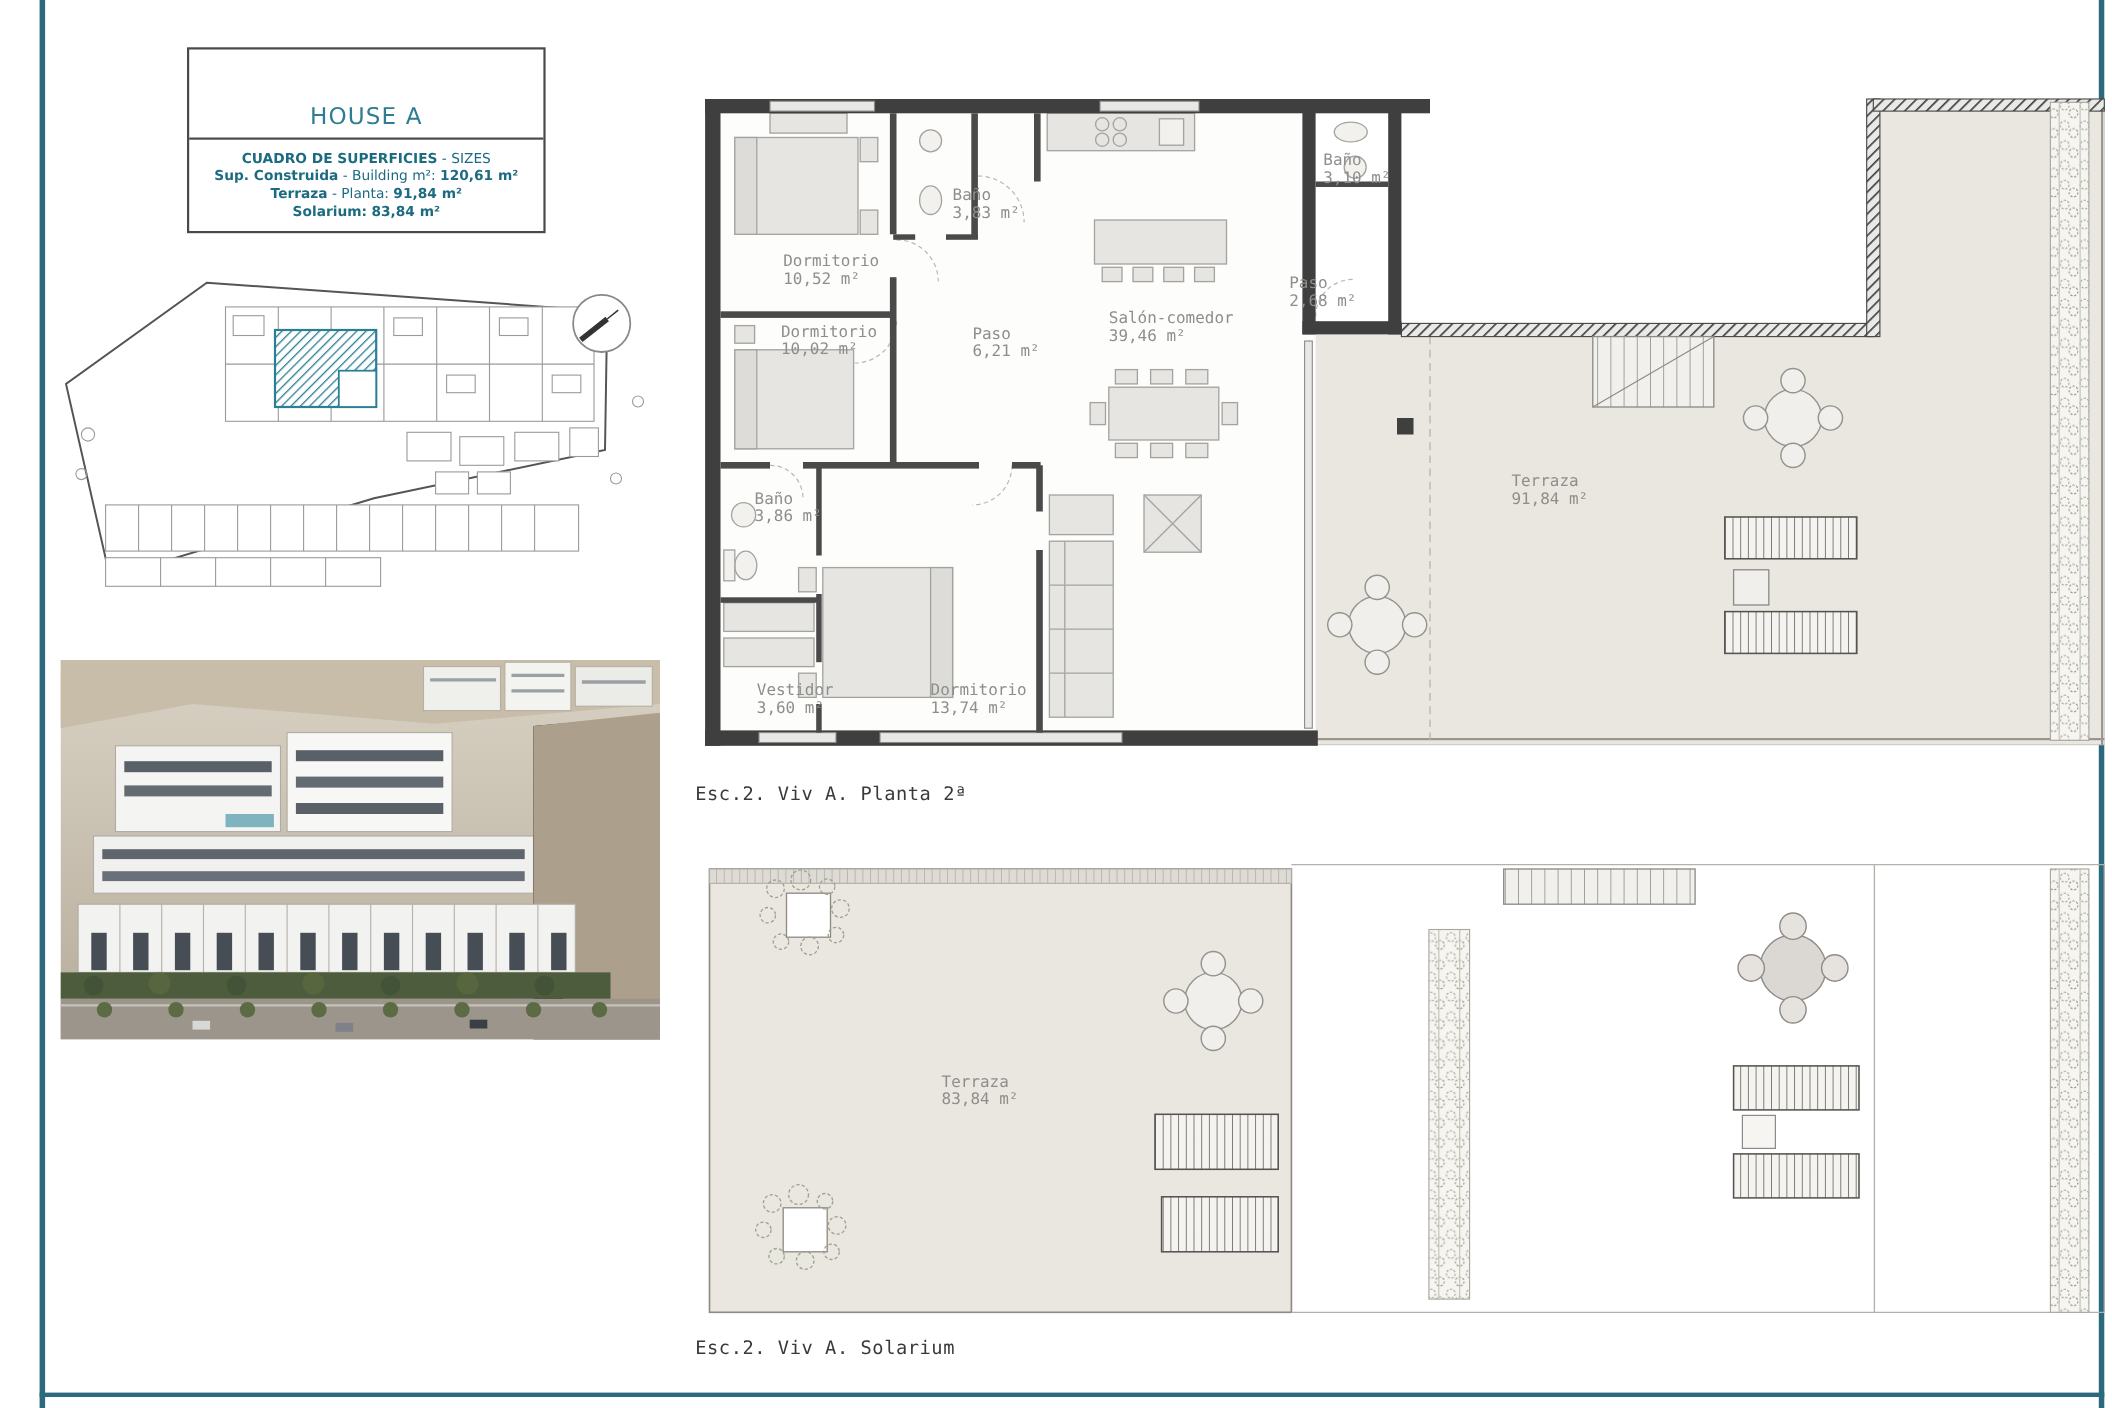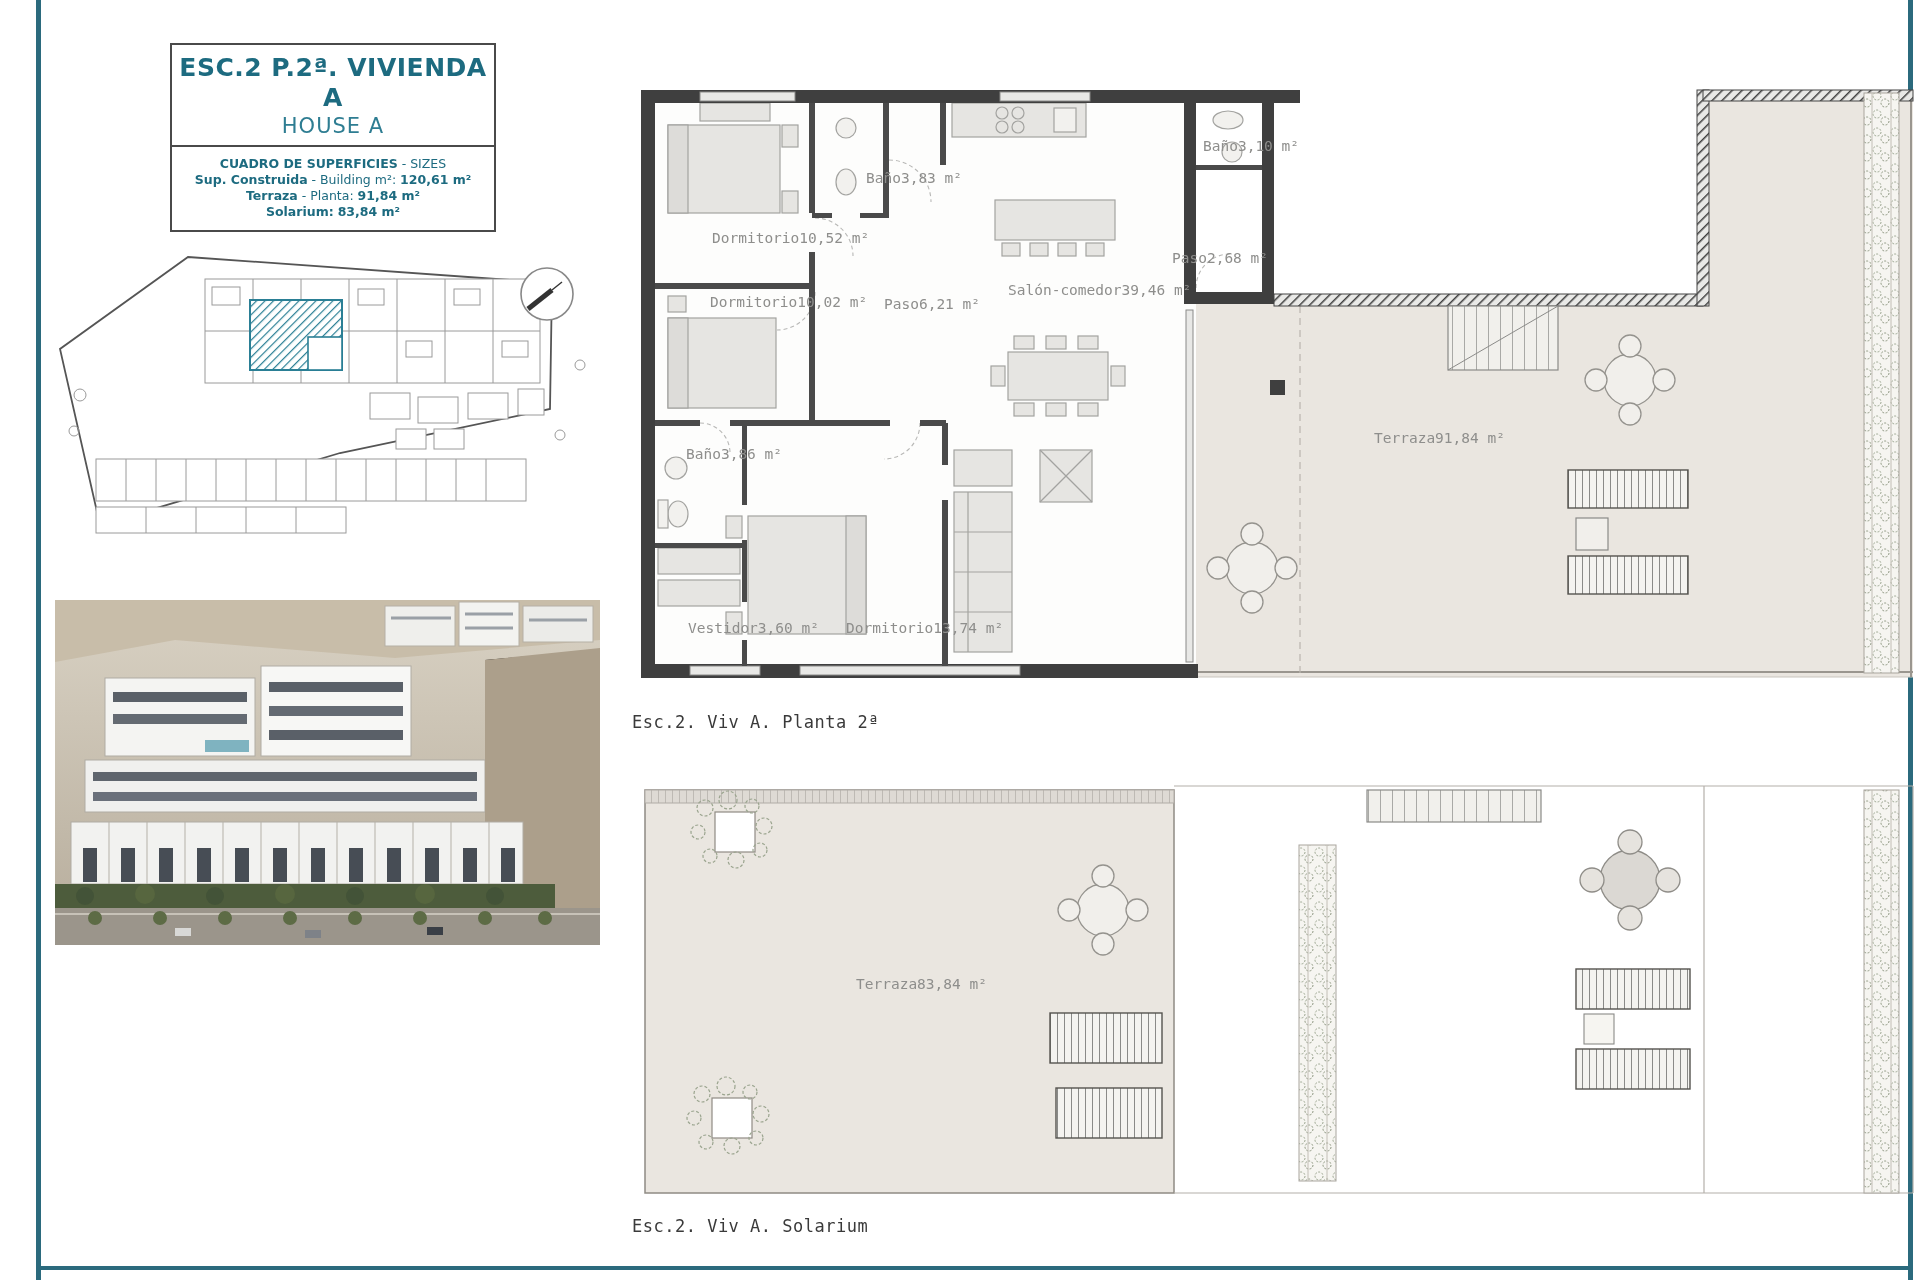--- a/index.html
+++ b/index.html
@@ -7,44 +7,43 @@
         font-family:"DejaVu Sans", sans-serif;}
   .edge{position:absolute;background:#2b6a7d;}
   #edge-left{left:36px;top:0;width:5px;height:1280px;}
   #edge-right{left:1908px;top:0;width:5px;height:1280px;}
   #edge-bottom{left:36px;top:1266px;width:1877px;height:4px;}
 
   
   #title-panel{position:absolute;left:170px;top:43px;width:322px;border:2px solid #4a4a4a;background:#fff;}
   #title-panel .head{border-bottom:2px solid #4a4a4a;text-align:center;padding:8px 4px 6px 4px;}
   #title-panel .t1{font-size:25px;font-weight:bold;color:#1d6b80;letter-spacing:.5px;line-height:30px;}
-  #title-panel .t2{font-size:21px;color:#2e7d92;letter-spacing:1px;line-height:26px;}
+  #title-panel .t2{font-size:21px;color:#2e7d92;letter-spacing:1px;line-height:26px;margin-top:40px;}
   #title-panel .body{text-align:center;padding:9px 4px 10px 4px;color:#1d6b80;font-size:12.5px;line-height:16px;}
   #title-panel .b{font-weight:bold;}
 
   
   .room-label{position:absolute;font-family:"DejaVu Sans Mono", monospace;font-size:14.5px;
-              line-height:16px;color:#8e8e8c;white-space:pre;display:flex;flex-direction:row;}
+              line-height:16px;color:#8e8e8c;white-space:pre;display:flex;flex-direction:column;}
   .caption{position:absolute;font-family:"DejaVu Sans Mono", monospace;font-size:17px;color:#3a3a3a;
            letter-spacing:.5px;white-space:pre;margin-top:24px;}
   .absbox{position:absolute;}
   svg{display:block;}
 </style>
 </head>
 <body>
 
 <div id="page">
 
   <div id="edge-left" class="edge"></div>
   <div id="edge-right" class="edge"></div>
   <div id="edge-bottom" class="edge"></div>
 
   <div id="title-panel">
     <div class="head">
-      <div class="t1">ESC.2 P.2ª. VIVIENDA A</div>
       <div class="t2">HOUSE A</div>
     </div>
     <div class="body">
       <div><span class="b">CUADRO DE SUPERFICIES</span><span> - SIZES</span></div>
       <div><span class="b">Sup. Construida</span><span> - Building m²: </span><span class="b">120,61 m²</span></div>
       <div><span class="b">Terraza</span><span> - Planta: </span><span class="b">91,84 m²</span></div>
       <div><span class="b">Solarium:</span><span> </span><span class="b">83,84 m²</span></div>
     </div>
   </div>
 

